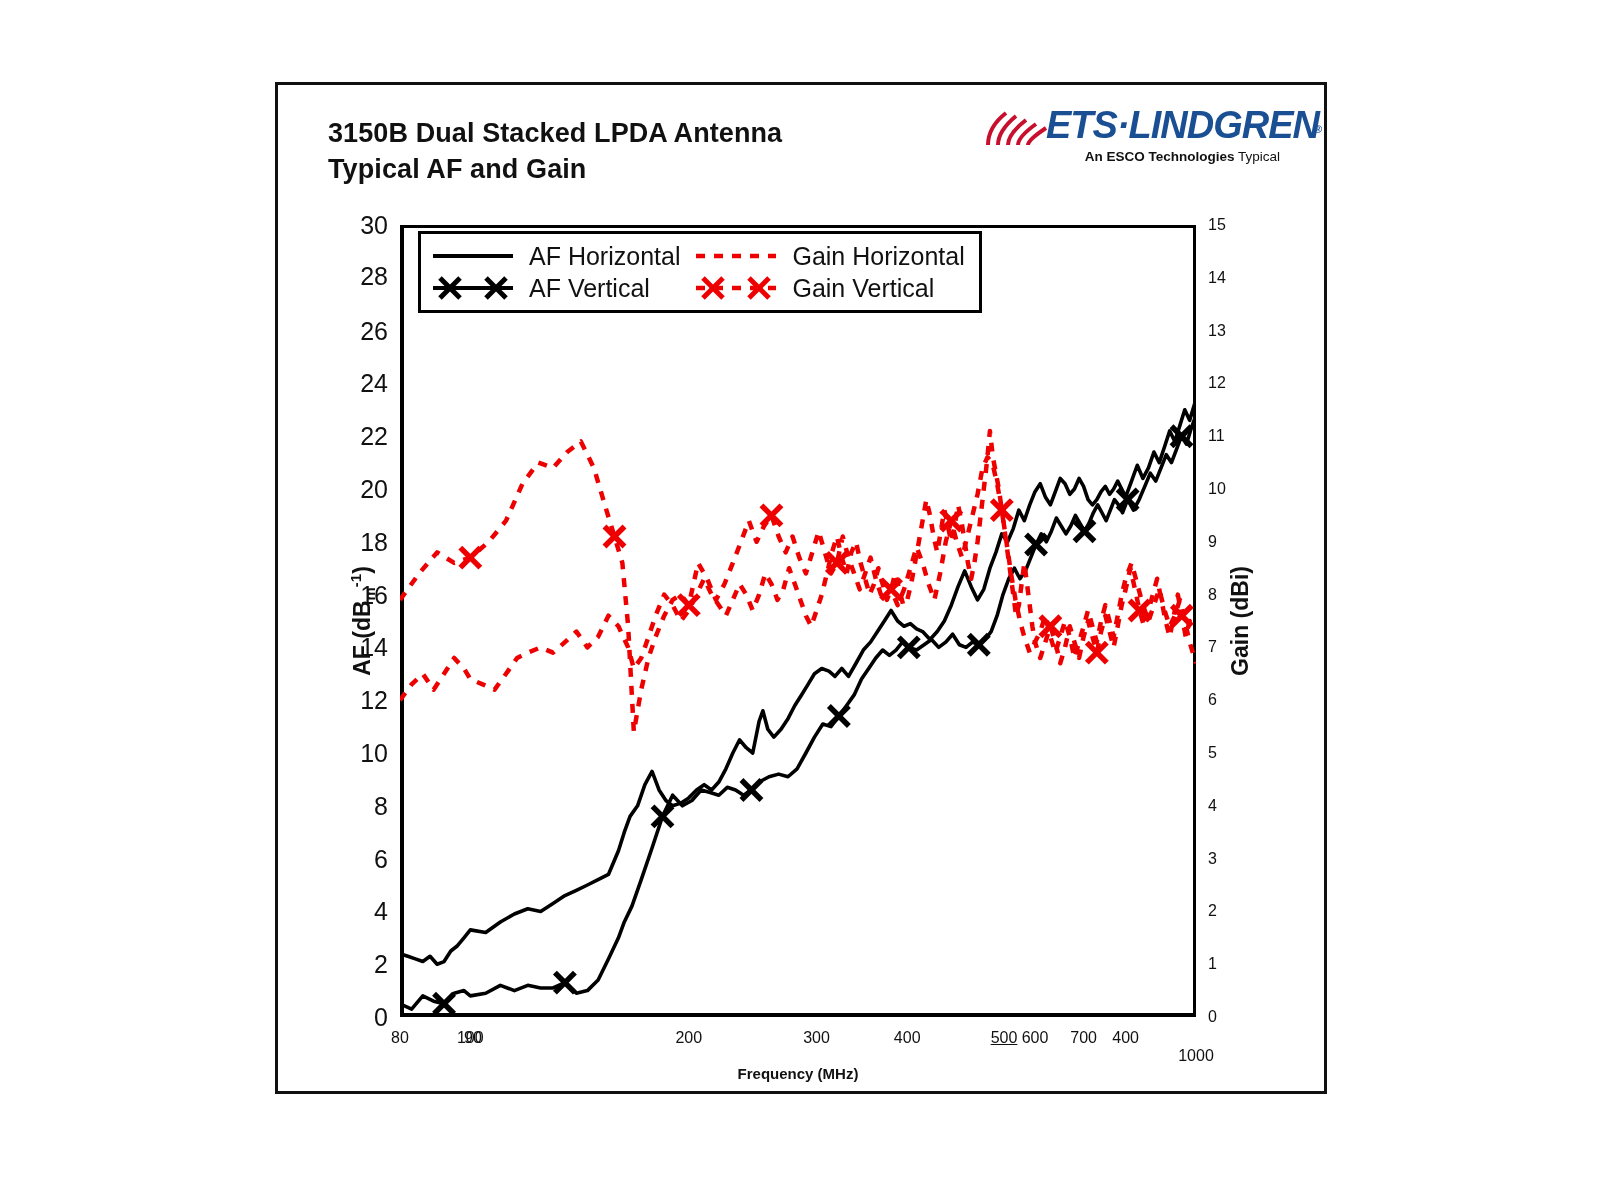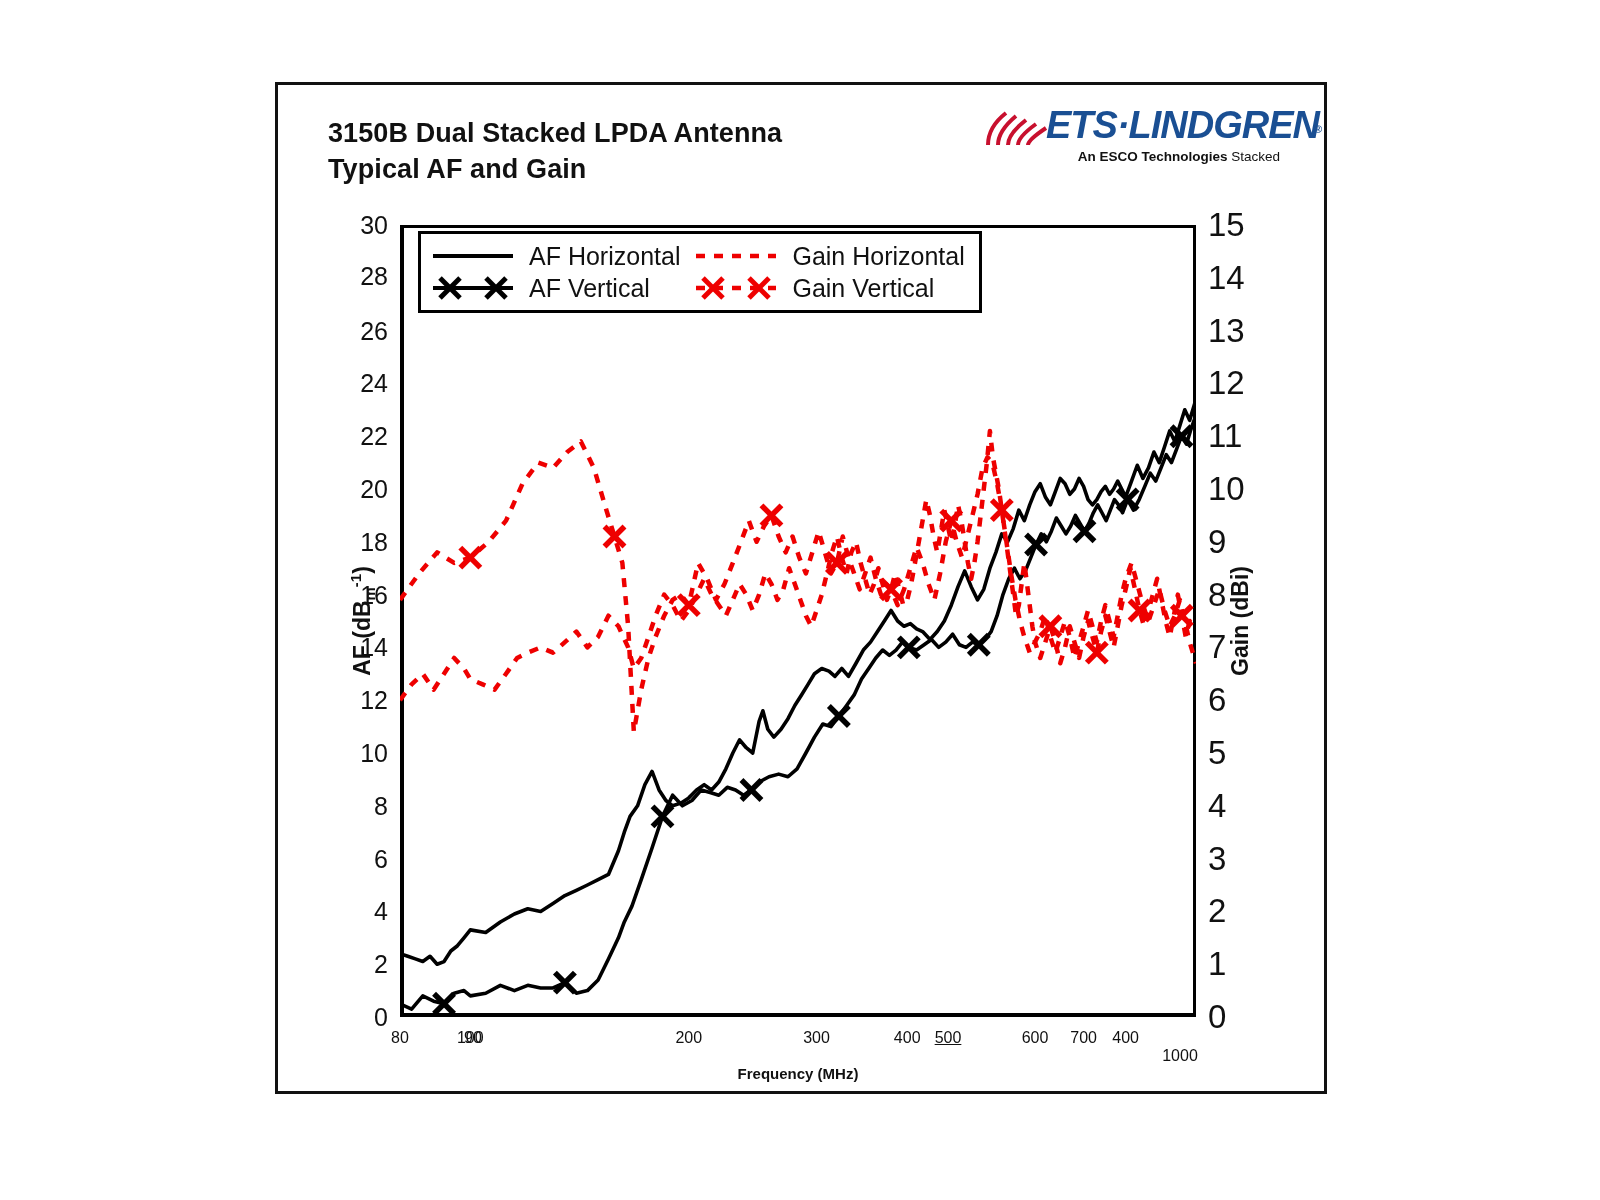--- a/index.html
+++ b/index.html
@@ -26,21 +26,21 @@
   #plot{position:absolute;left:122px;top:140px;width:796px;height:792px;}
   #plotbox{position:absolute;left:0;top:0;width:100%;height:100%;
      border-left:4px solid #000;border-bottom:4px solid #000;
      border-right:3px solid #000;border-top:3px solid #000;box-sizing:border-box;background:#fff;}
   #gridsvg{position:absolute;left:0;top:0;}
   #datasvg{position:absolute;left:0;top:0;}
 
   .ytick{position:absolute;right:100%;margin-right:12px;transform:translateY(-50%);
      font-size:25px;color:#111;white-space:nowrap;}
   .ytick2{position:absolute;left:100%;margin-left:12px;transform:translateY(-50%);
-     font-size:33px;color:#111;white-space:nowrap;}
+     font-size:16px;color:#111;white-space:nowrap;}
   .xtick{position:absolute;top:100%;margin-top:12px;transform:translateX(-50%);
      font-size:16px;color:#111;white-space:nowrap;}
 
   #ylabel{position:absolute;left:-92px;top:50%;transform:translateY(-50%) rotate(-90deg);
      transform-origin:center;font-size:23px;font-weight:bold;color:#111;white-space:nowrap;}
   #ylabel2{position:absolute;right:-100px;top:50%;transform:translateY(-50%) rotate(-90deg);
      transform-origin:center;font-size:23px;font-weight:bold;color:#111;white-space:nowrap;}
   #xlabel{position:absolute;left:50%;top:100%;margin-top:48px;transform:translateX(-50%);
      font-size:15px;font-weight:bold;color:#111;white-space:nowrap;}
   sub{font-size:.65em;} sup{font-size:.65em;}
@@ -69,21 +69,21 @@
           <path d="M4 38 Q4 20 22 6"></path>
           <path d="M14 38 Q14 24 32 9"></path>
           <path d="M24 38 Q24 27 42 13"></path>
           <path d="M34 38 Q34 30 52 17"></path>
           <path d="M44 38 Q44 33 62 21"></path>
         </g>
       </svg>
       <div class="wordmark">
         <span>ETS·LINDGREN</span><span class="reg">®</span>
       </div>
-      <div class="tagline"><b>An ESCO Technologies</b><span> Stacked</span></div>
+      <div class="tagline"><b>An ESCO Technologies</b><span> Typical</span></div>
     </div>
 
     <div id="plot">
       <svg id="gridsvg" width="796" height="792">
           <line x1="0" y1="739.2" x2="796" y2="739.2" stroke="#9a9a9a" stroke-width="1.5"></line>
           <line x1="0" y1="686.4" x2="796" y2="686.4" stroke="#9a9a9a" stroke-width="1.5"></line>
           <line x1="0" y1="633.6" x2="796" y2="633.6" stroke="#9a9a9a" stroke-width="1.5"></line>
           <line x1="0" y1="580.8" x2="796" y2="580.8" stroke="#9a9a9a" stroke-width="1.5"></line>
           <line x1="0" y1="528" x2="796" y2="528" stroke="#9a9a9a" stroke-width="1.5"></line>
           <line x1="0" y1="475.2" x2="796" y2="475.2" stroke="#9a9a9a" stroke-width="1.5"></line>
@@ -242,25 +242,25 @@
           <div class="ytick2" style="top: 52.8px;">14</div>
           <div class="ytick2" style="top: 0px;">15</div>
         </div>
       <div id="xticks">
           <div class="xtick" style="left: 0px;">80</div>
           <div class="xtick" style="left: 50px; margin-left: 23px;">90</div>
           <div class="xtick" style="left: 70.3252px;">100</div>
           <div class="xtick" style="left: 288.775px;">200</div>
           <div class="xtick" style="left: 416.56px;">300</div>
           <div class="xtick" style="left: 507.225px;">400</div>
-          <div class="xtick" style="left: 548px; text-decoration: underline;">500</div>
+          <div class="xtick" style="left: 604px; text-decoration: underline;">500</div>
           <div class="xtick" style="left: 635.01px;">600</div>
           <div class="xtick" style="left: 683.592px;">700</div>
           <div class="xtick" style="left: 725.675px;">400</div>
-          <div class="xtick" style="left: 780px; margin-top: 30px;">1000</div>
+          <div class="xtick" style="left: 796px; margin-top: 30px;">1000</div>
         </div>
 
       <div id="ylabel">AF (dB<sub>m</sub><sup>-1</sup>)</div>
       <div id="ylabel2">Gain (dBi)</div>
       <div id="xlabel">Frequency (MHz)</div>
 
       <div id="legend">
           <svg class="leg-sample" viewBox="0 0 84 26">
             <line x1="2" y1="13" x2="82" y2="13" stroke="#000000" stroke-width="4"></line>
           </svg>

